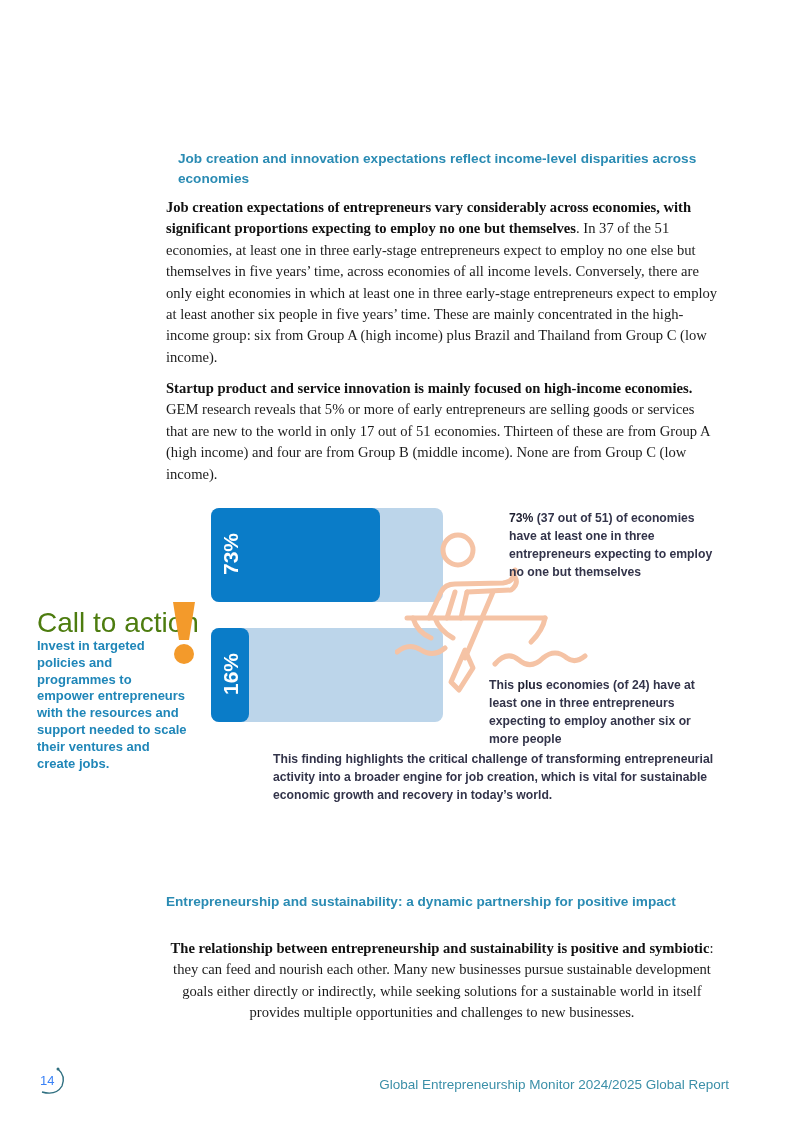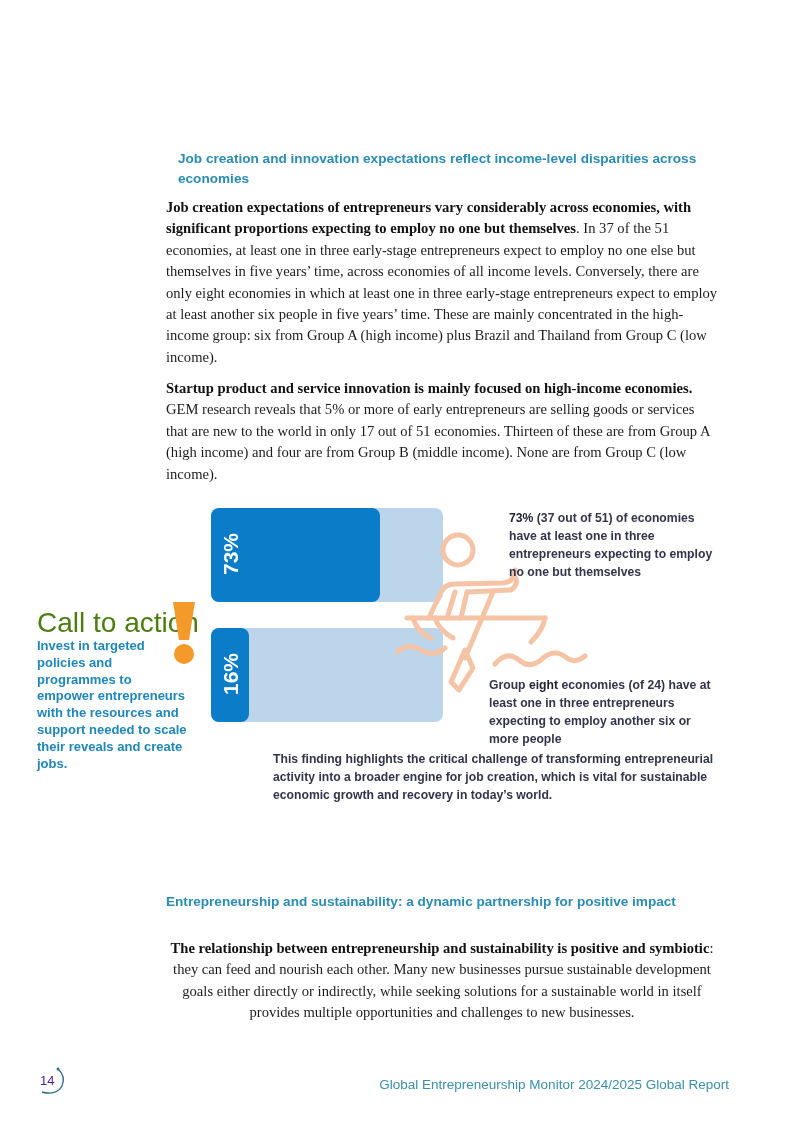--- a/index.html
+++ b/index.html
@@ -20,21 +20,21 @@
   .bar-fill { position: absolute; background: #0a7cc8; border-radius: 8px; }
   .bar-label { position: absolute; color: #ffffff; font-family: "Liberation Sans", sans-serif; font-weight: bold; font-size: 21px; transform: rotate(-90deg); transform-origin: center center; white-space: nowrap; }
 
   .info-note { position: absolute; font-family: "Liberation Sans", sans-serif; font-weight: bold; font-size: 12.2px; line-height: 18px; color: #33344a; }
   .info-note b { font-weight: 900; color: #1e1f30; }
 
   .cta-title { position: absolute; left: 37px; top: 607px; font-family: "Liberation Sans", sans-serif; font-size: 28px; color: #4d7c0f; font-weight: normal; }
   .cta-body { position: absolute; left: 37px; top: 638px; width: 150px; font-family: "Liberation Sans", sans-serif; font-weight: bold; font-size: 13px; line-height: 16.8px; color: #1f86b8; }
 
   .footer-title { position: absolute; right: 64px; top: 1077px; font-family: "Liberation Sans", sans-serif; font-size: 13.5px; color: #3b8fa8; }
-  .page-num { position: absolute; left: 40px; top: 1073px; font-family: "Liberation Sans", sans-serif; font-size: 13px; color: #4c1d95; }
+  .page-num { position: absolute; left: 40px; top: 1073px; font-family: "Liberation Sans", sans-serif; font-size: 13px; color: #3b82f6; }
   .watermark { position: absolute; left: 8px; top: 1096px; font-family: "DejaVu Sans", sans-serif; font-size: 15px; color: #c8c8c8; letter-spacing: 1px; margin-top: 35px; }
 </style>
 </head>
 <body>
 
 <div class="h-teal" id="h1">Job creation and innovation expectations reflect income-level disparities across economies</div>
 
 <div class="body-text" id="p1"><b>Job creation expectations of entrepreneurs vary considerably across economies, with significant proportions expecting to employ no one but themselves</b><span>. In 37 of the 51 economies, at least one in three early-stage entrepreneurs expect to employ no one else but themselves in five years’ time, across economies of all income levels. Conversely, there are only eight economies in which at least one in three early-stage entrepreneurs expect to employ at least another six people in five years’ time. These are mainly concentrated in the high-income group: six from Group A (high income) plus Brazil and Thailand from Group C (low income).</span></div>
 
 <div class="body-text" id="p2"><b>Startup product and service innovation is mainly focused on high-income economies.</b><span> GEM research reveals that 5% or more of early entrepreneurs are selling goods or services that are new to the world in only 17 out of 51 economies. Thirteen of these are from Group A (high income) and four are from Group B (middle income). None are from Group C (low income).</span></div>
@@ -68,31 +68,31 @@
 
       <path d="M40 98 Q44 110 58 118"></path>
 
       <path d="M2 132 Q14 122 26 130 Q38 138 50 128"></path>
       <path d="M100 144 Q112 130 124 140 Q136 150 148 138 Q160 128 172 138 Q180 144 190 136"></path>
     </g>
   </svg>
 
   <div class="info-note" style="left:509px; top:509px; width:210px;"><b>73%</b><span> (37 out of 51) of economies have at least one in three entrepreneurs expecting to employ no one but themselves</span></div>
 
-  <div class="info-note" style="left:489px; top:676px; width:232px;"><span>Group </span><b>eight</b><span> economies (of 24) have at least one in three entrepreneurs expecting to employ another six or more people</span></div>
+  <div class="info-note" style="left:489px; top:676px; width:232px;"><span>This </span><b>plus</b><span> economies (of 24) have at least one in three entrepreneurs expecting to employ another six or more people</span></div>
 
   <div class="info-note" style="left:273px; top:750px; width:450px;">This finding highlights the critical challenge of transforming entrepreneurial activity into a broader engine for job creation, which is vital for sustainable economic growth and recovery in today’s world.</div>
 </div>
 
 <div class="cta-title">Call to action</div>
 <svg style="position:absolute; left:170px; top:602px;" width="28" height="64" viewBox="0 0 28 64">
   <path d="M3 0 L25 0 L19 38 L9 38 Z" fill="#f39a2b"></path>
   <circle cx="14" cy="52" r="10" fill="#f39a2b"></circle>
 </svg>
-<div class="cta-body">Invest in targeted policies and programmes to empower entrepreneurs with the resources and support needed to scale their reveals and create jobs.</div>
+<div class="cta-body">Invest in targeted policies and programmes to empower entrepreneurs with the resources and support needed to scale their ventures and create jobs.</div>
 
 <div class="h-teal" id="h2">Entrepreneurship and sustainability: a dynamic partnership for positive impact</div>
 
 <div class="body-text" id="p3"><b>The relationship between entrepreneurship and sustainability is positive and symbiotic</b><span>: they can feed and nourish each other. Many new businesses pursue sustainable development goals either directly or indirectly, while seeking solutions for a sustainable world in itself provides multiple opportunities and challenges to new businesses.</span></div>
 
 <svg style="position:absolute; left:34px; top:1066px;" width="36" height="32" viewBox="0 0 36 32">
   <path d="M24 3 Q32 10 28 20 Q22 30 8 26" fill="none" stroke="#2f6f80" stroke-width="1.4"></path>
   <circle cx="24" cy="3" r="1.5" fill="#2f6f80"></circle>
 </svg>
 <div class="page-num">14</div>

